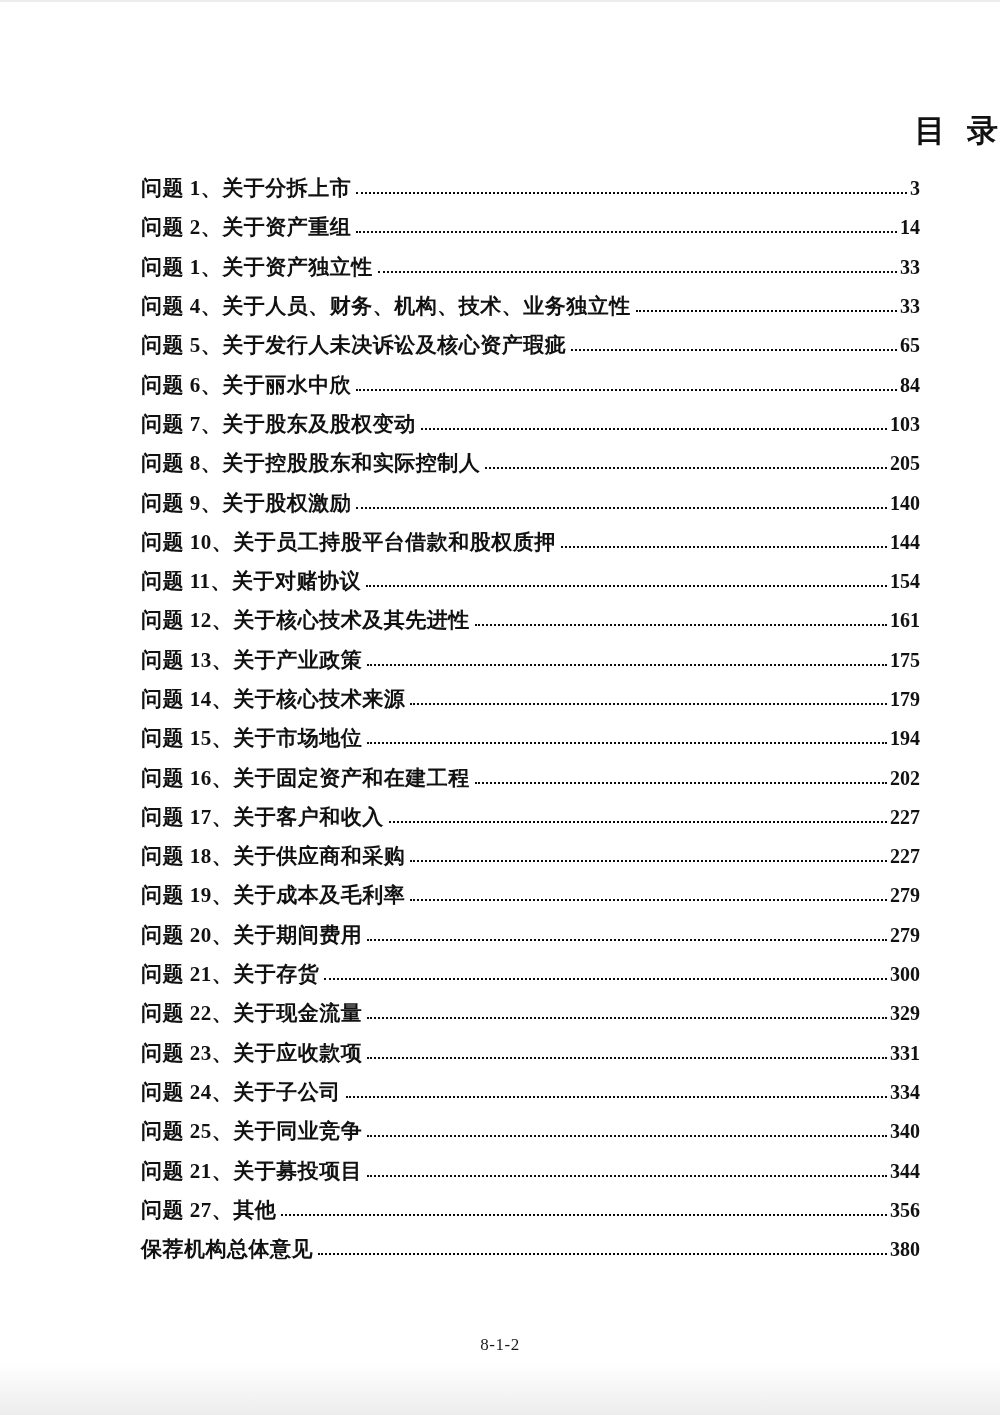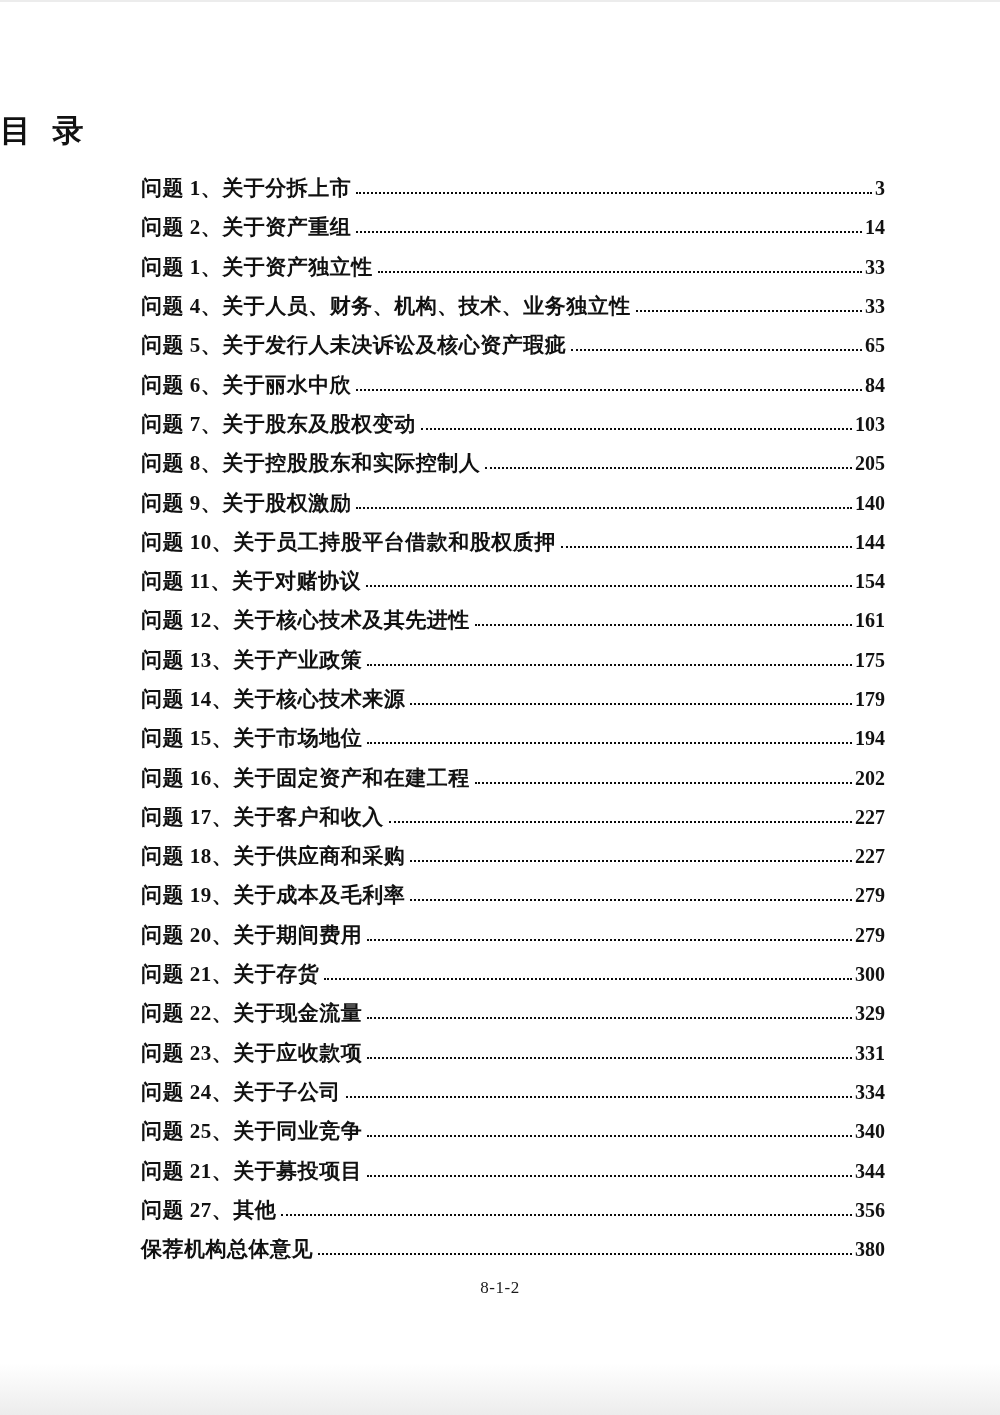--- a/index.html
+++ b/index.html
@@ -17,30 +17,30 @@
     color: #111111;
   }
   .page-top-edge {
     position: absolute;
     top: 0; left: 0; right: 0;
     height: 2px;
     background: #ececec;
   }
   .doc-title {
     padding-top: 110px;
-    text-align: left;
+    text-align: right;
     font-size: 31px;
     font-weight: bold;
     line-height: 1.35;
     white-space: pre;
     letter-spacing: 2px;
   }
   .toc {
     margin-top: 13px;
-    padding: 0 115px 0 141px;
+    padding: 0 80px 0 141px;
   }
   .row {
     display: flex;
     align-items: flex-end;
     height: 39.3px;
     white-space: nowrap;
   }
   .label {
     font-weight: bold;
     font-size: 21px;
@@ -59,21 +59,21 @@
     font-weight: bold;
     font-size: 20px;
     line-height: 1;
     padding-bottom: 6px;
     font-family: "Liberation Serif", "DejaVu Serif", serif;
   }
   .footer {
     position: absolute;
     left: 0;
     right: 0;
-    top: 1278px;
+    top: 1335px;
     text-align: center;
     font-size: 17px;
     letter-spacing: 0.5px;
     color: #1a1a1a;
   }
   .page-bottom-shadow {
     position: absolute;
     left: 0; right: 0; bottom: 0;
     height: 52px;
     background: linear-gradient(to bottom, #ffffff 0%, #f5f5f5 55%, #ececec 100%);

